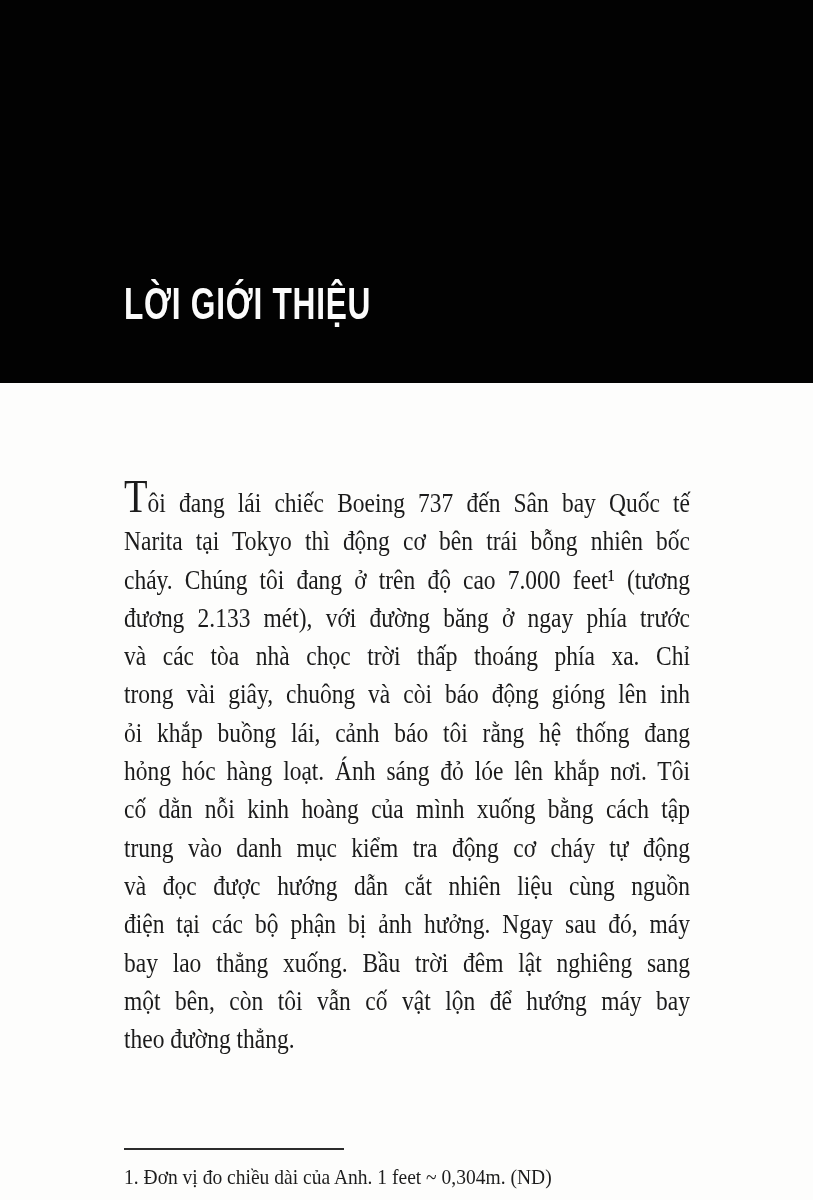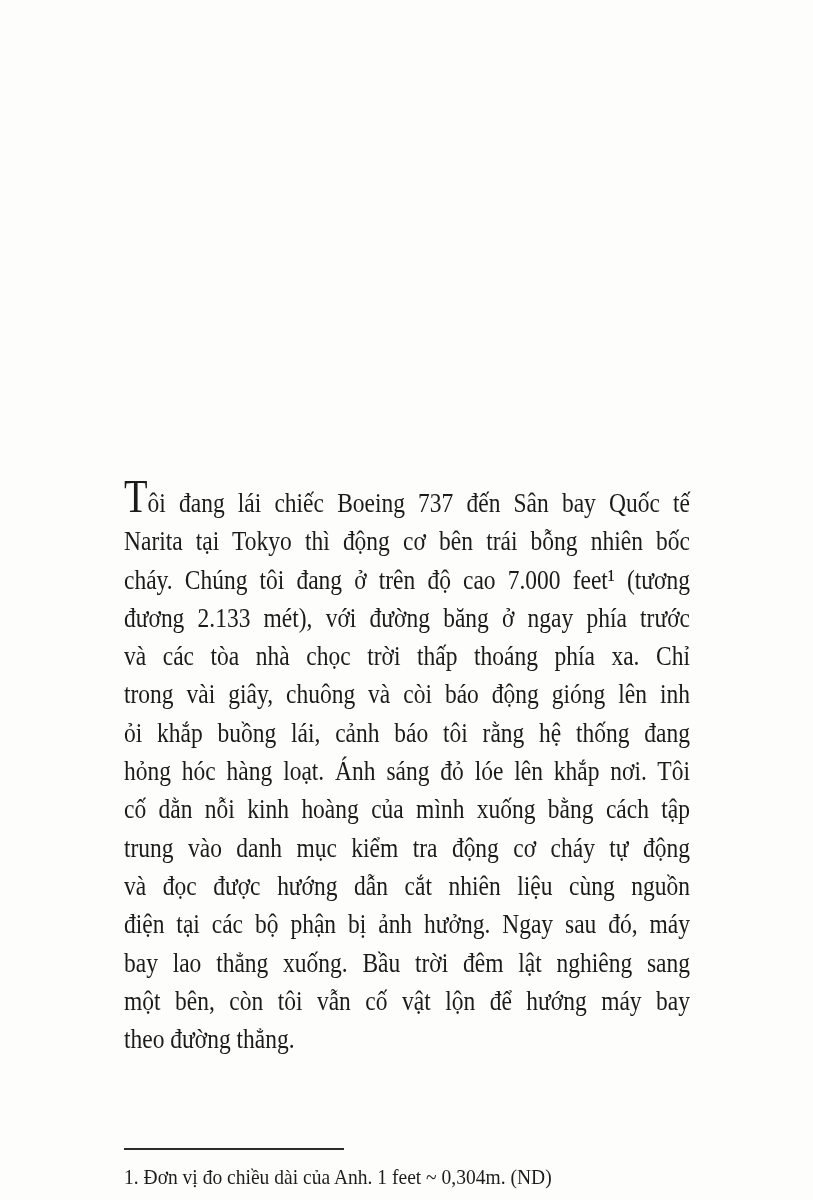--- a/index.html
+++ b/index.html
@@ -86,20 +86,23 @@
     white-space: nowrap;
     transform: scaleX(0.93);
     transform-origin: 0 0;
   }
 </style>
 </head>
 <body>
 
 <div class="page">
 
+  <div class="chapter-band">
+    <h1 class="chapter-title">LỜI GIỚI THIỆU</h1>
+  </div>
 
   <div class="body-block">
     <div class="jline"><span class="initial-cap">T</span><span>ôi đang lái chiếc Boeing 737 đến Sân bay Quốc tế</span></div>
     <div class="jline">Narita tại Tokyo thì động cơ bên trái bỗng nhiên bốc</div>
     <div class="jline">cháy. Chúng tôi đang ở trên độ cao 7.000 feet¹ (tương</div>
     <div class="jline">đương 2.133 mét), với đường băng ở ngay phía trước</div>
     <div class="jline">và các tòa nhà chọc trời thấp thoáng phía xa. Chỉ</div>
     <div class="jline">trong vài giây, chuông và còi báo động gióng lên inh</div>
     <div class="jline">ỏi khắp buồng lái, cảnh báo tôi rằng hệ thống đang</div>
     <div class="jline">hỏng hóc hàng loạt. Ánh sáng đỏ lóe lên khắp nơi. Tôi</div>

